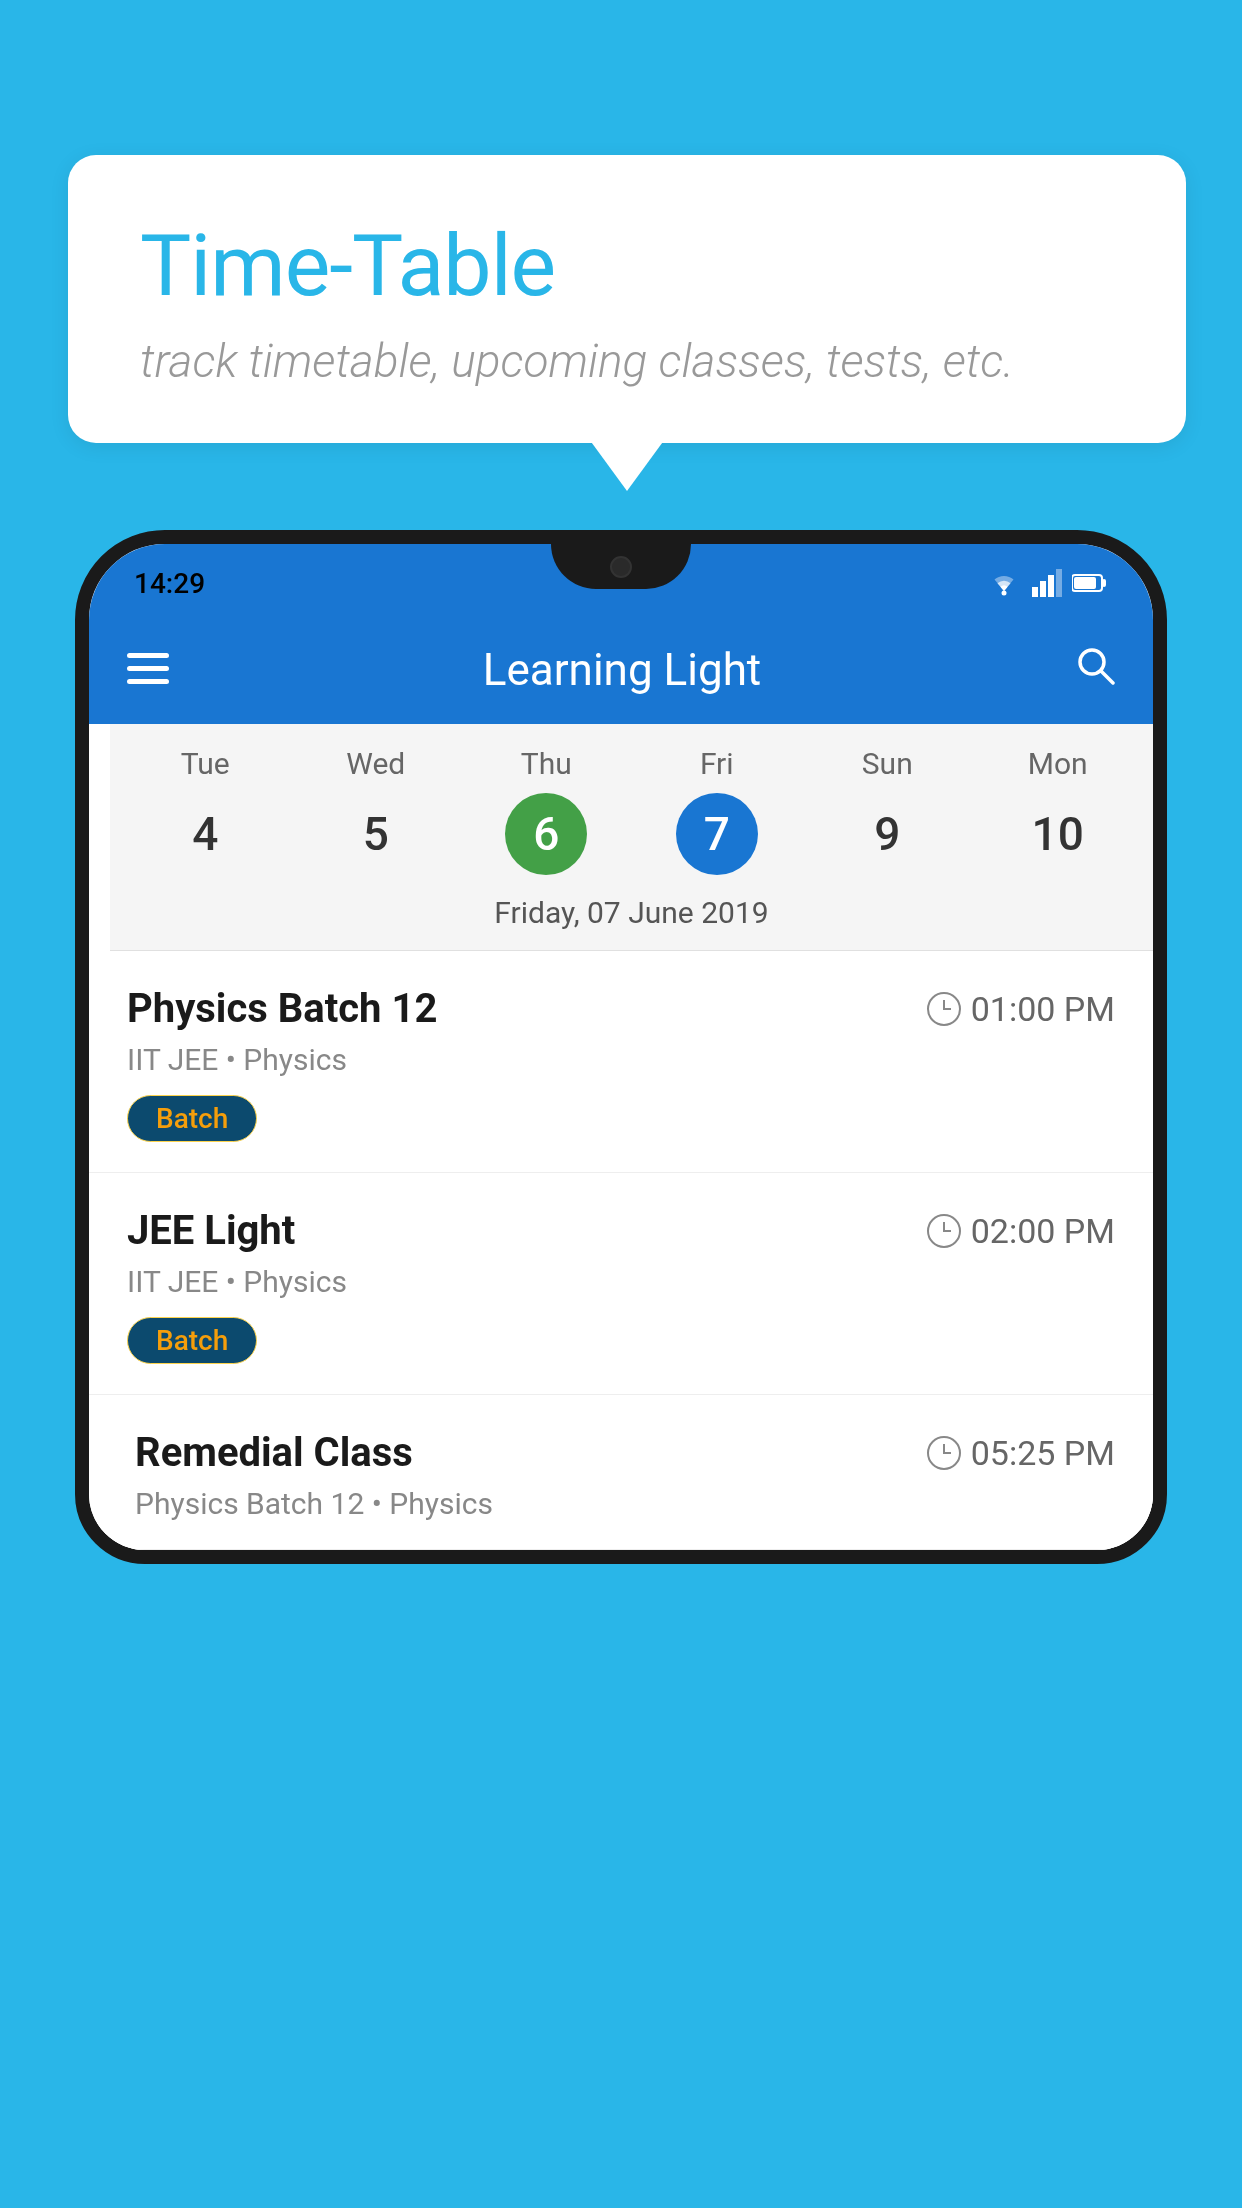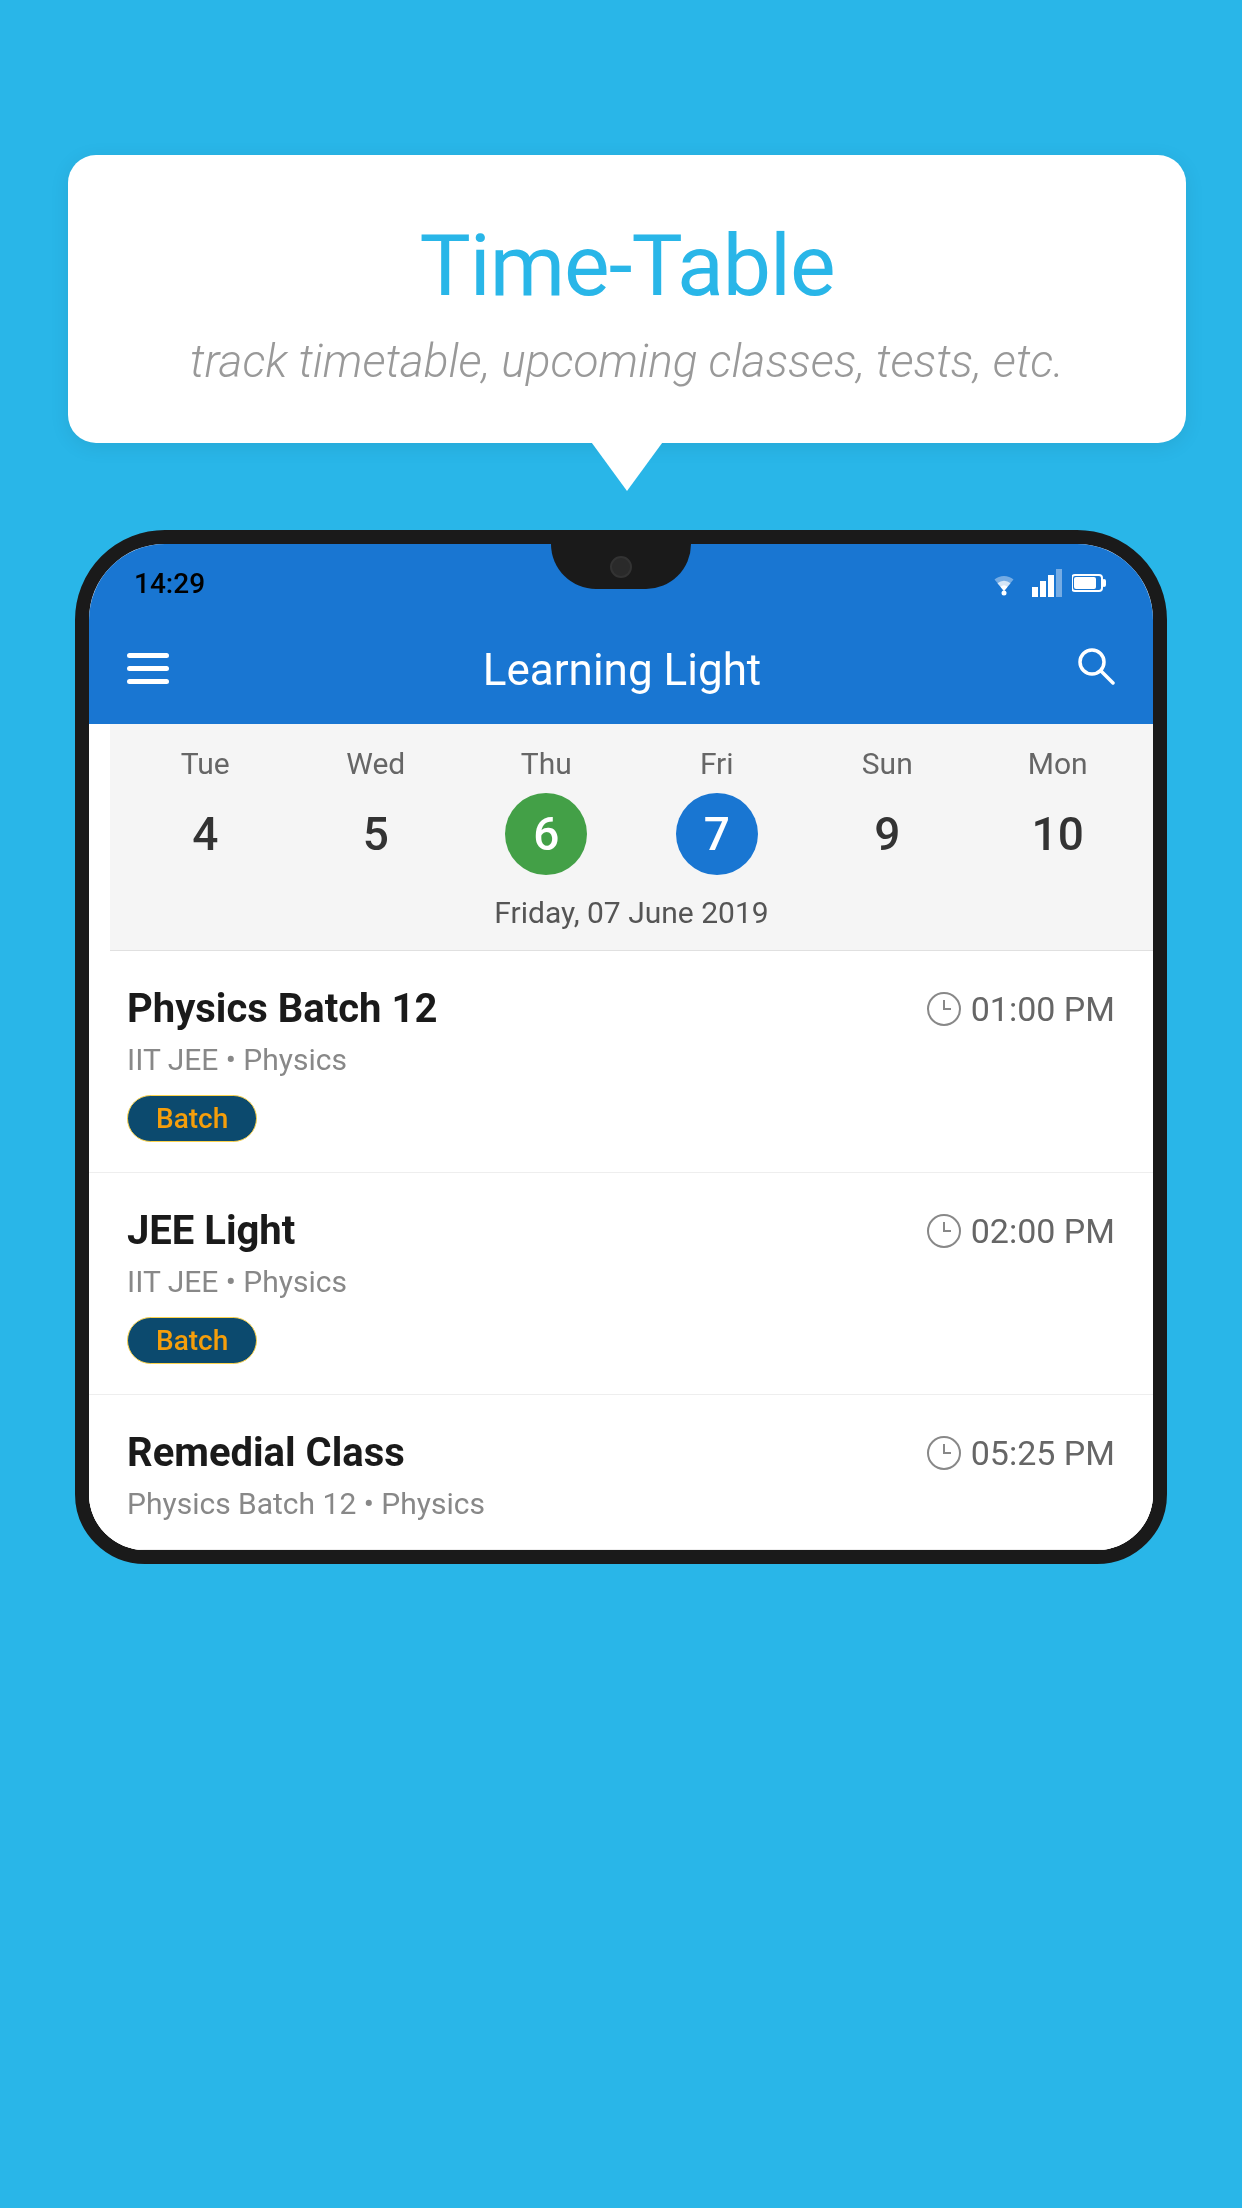--- a/index.html
+++ b/index.html
@@ -16,21 +16,21 @@
 
     
     .tooltip-card {
       position: absolute;
       top: 155px;
       left: 68px;
       right: 56px;
       background: white;
       border-radius: 28px;
       padding: 60px 72px 55px;
-      text-align: center;
+      text-align: left;
       box-shadow: 0 4px 20px rgba(0,0,0,0.08);
     }
 
     .tooltip-card::after {
       content: '';
       position: absolute;
       bottom: -48px;
       left: 50%;
       transform: translateX(-50%);
       width: 0;
@@ -416,21 +416,21 @@
           <span class="schedule-name">JEE Light</span>
           <span class="schedule-time">
             <span class="clock-icon"></span>
             02:00 PM
           </span>
         </div>
         <div class="schedule-meta">IIT JEE • Physics</div>
         <span class="batch-badge">Batch</span>
       </div>
 
-      <div class="schedule-item" style="padding-bottom: 10px;">
+      <div class="schedule-item" style="padding-bottom: 10px; margin-left: 8px;">
         <div class="schedule-item-header">
           <span class="schedule-name">Remedial Class</span>
           <span class="schedule-time">
             <span class="clock-icon"></span>
             05:25 PM
           </span>
         </div>
         <div class="schedule-meta">Physics Batch 12 • Physics</div>
       </div>
 

